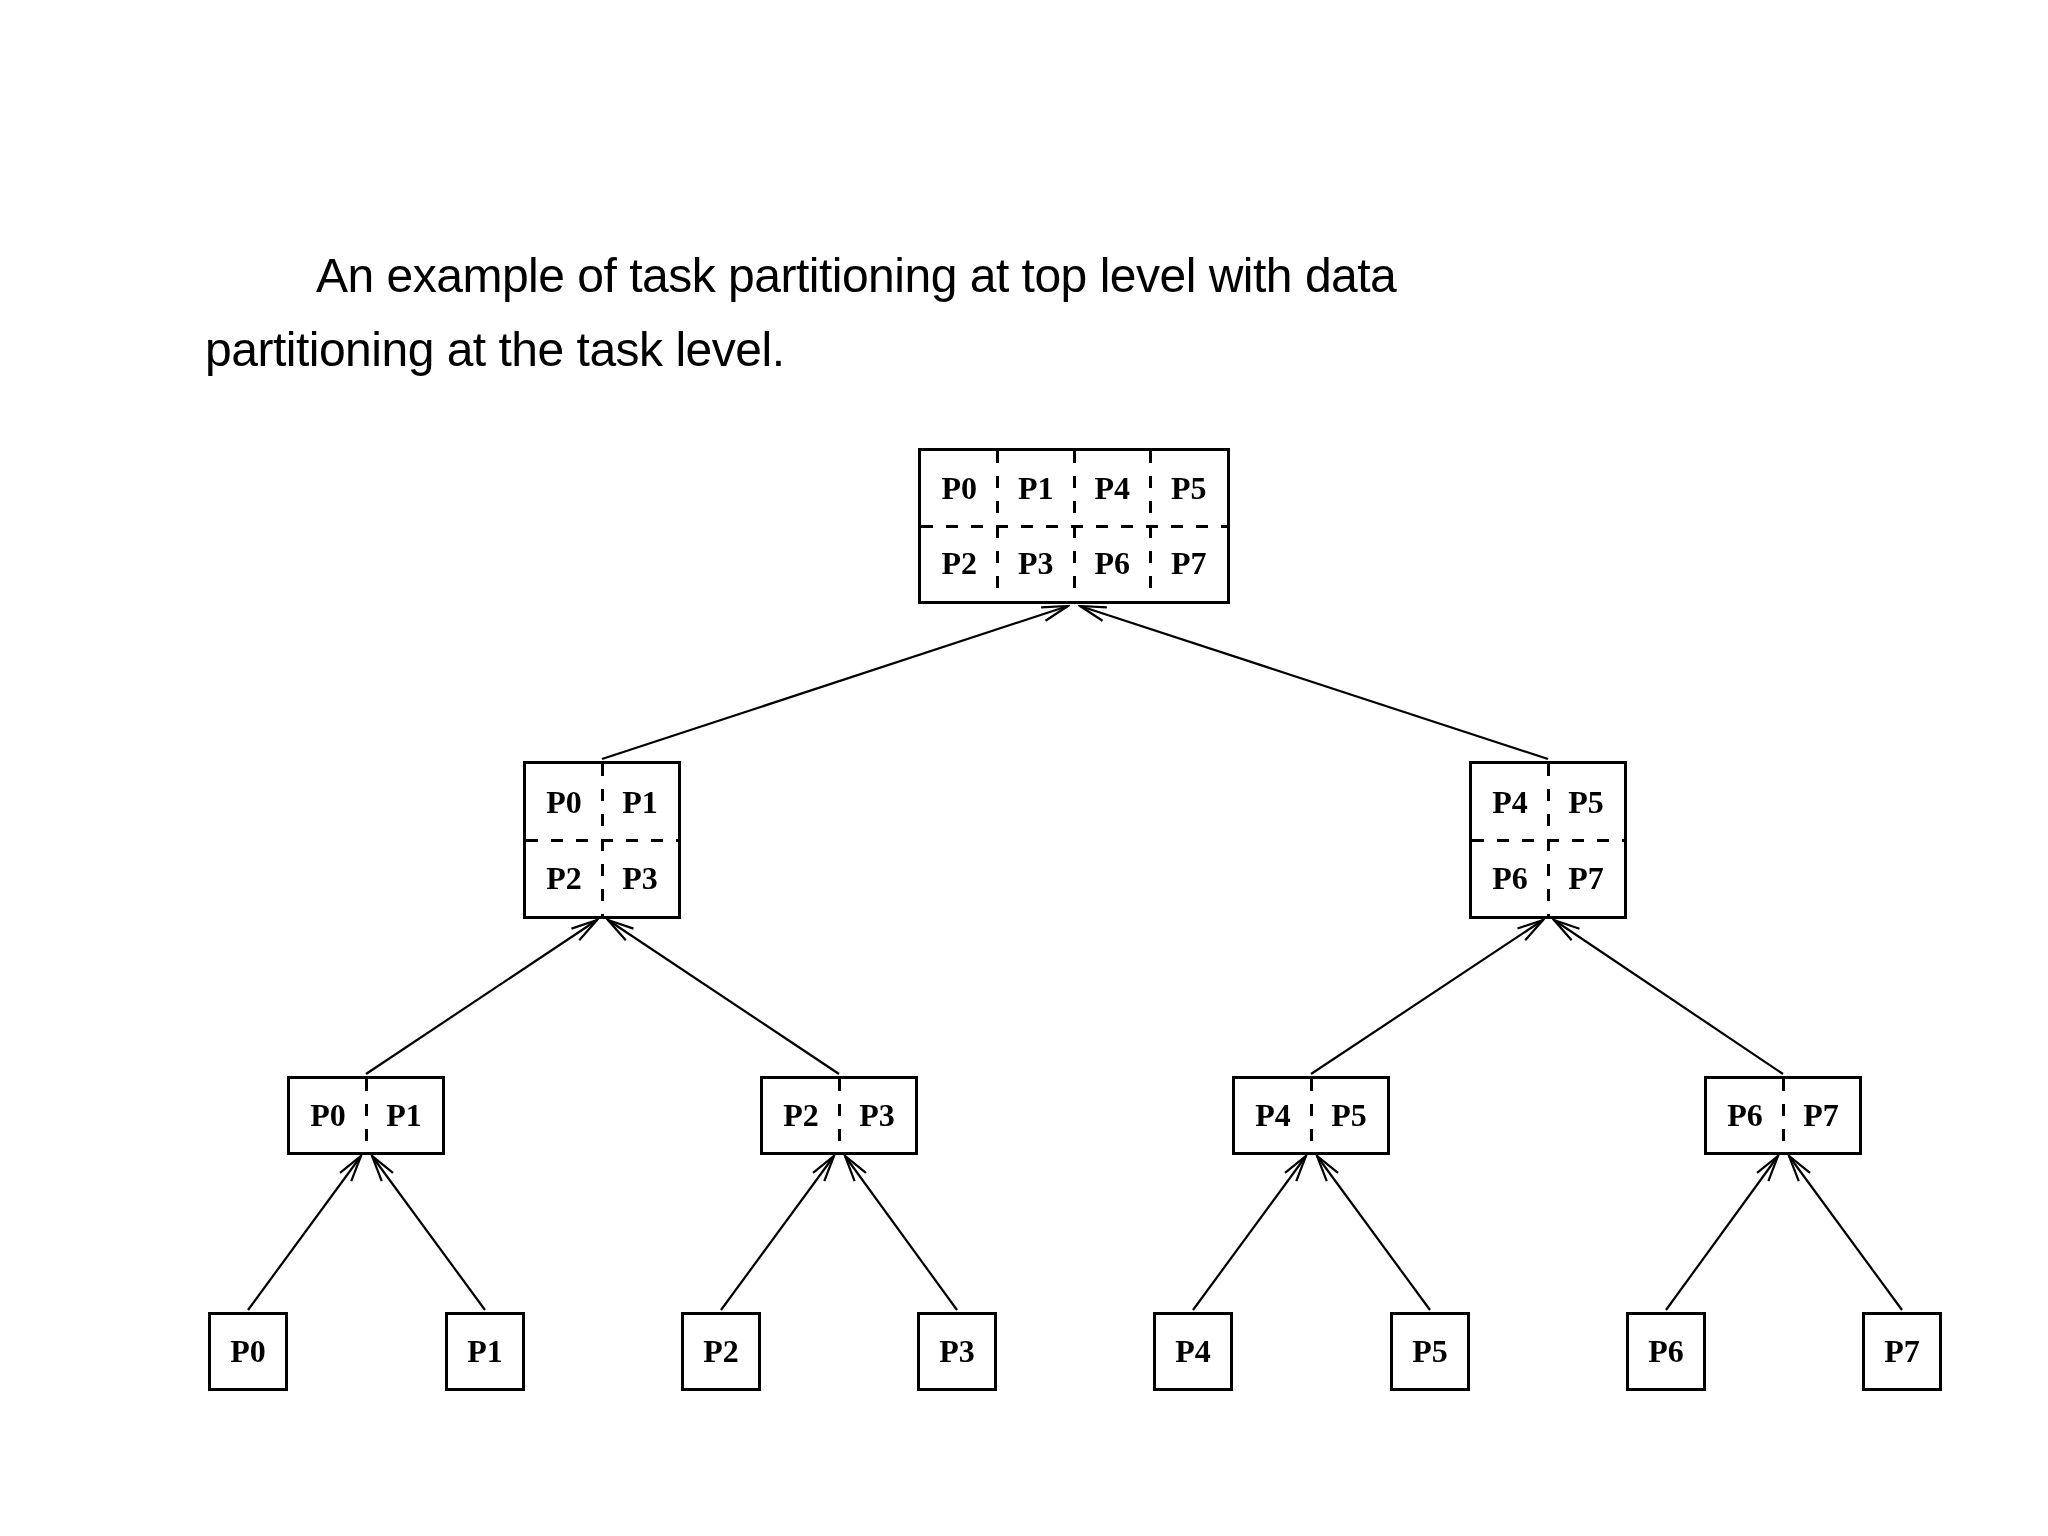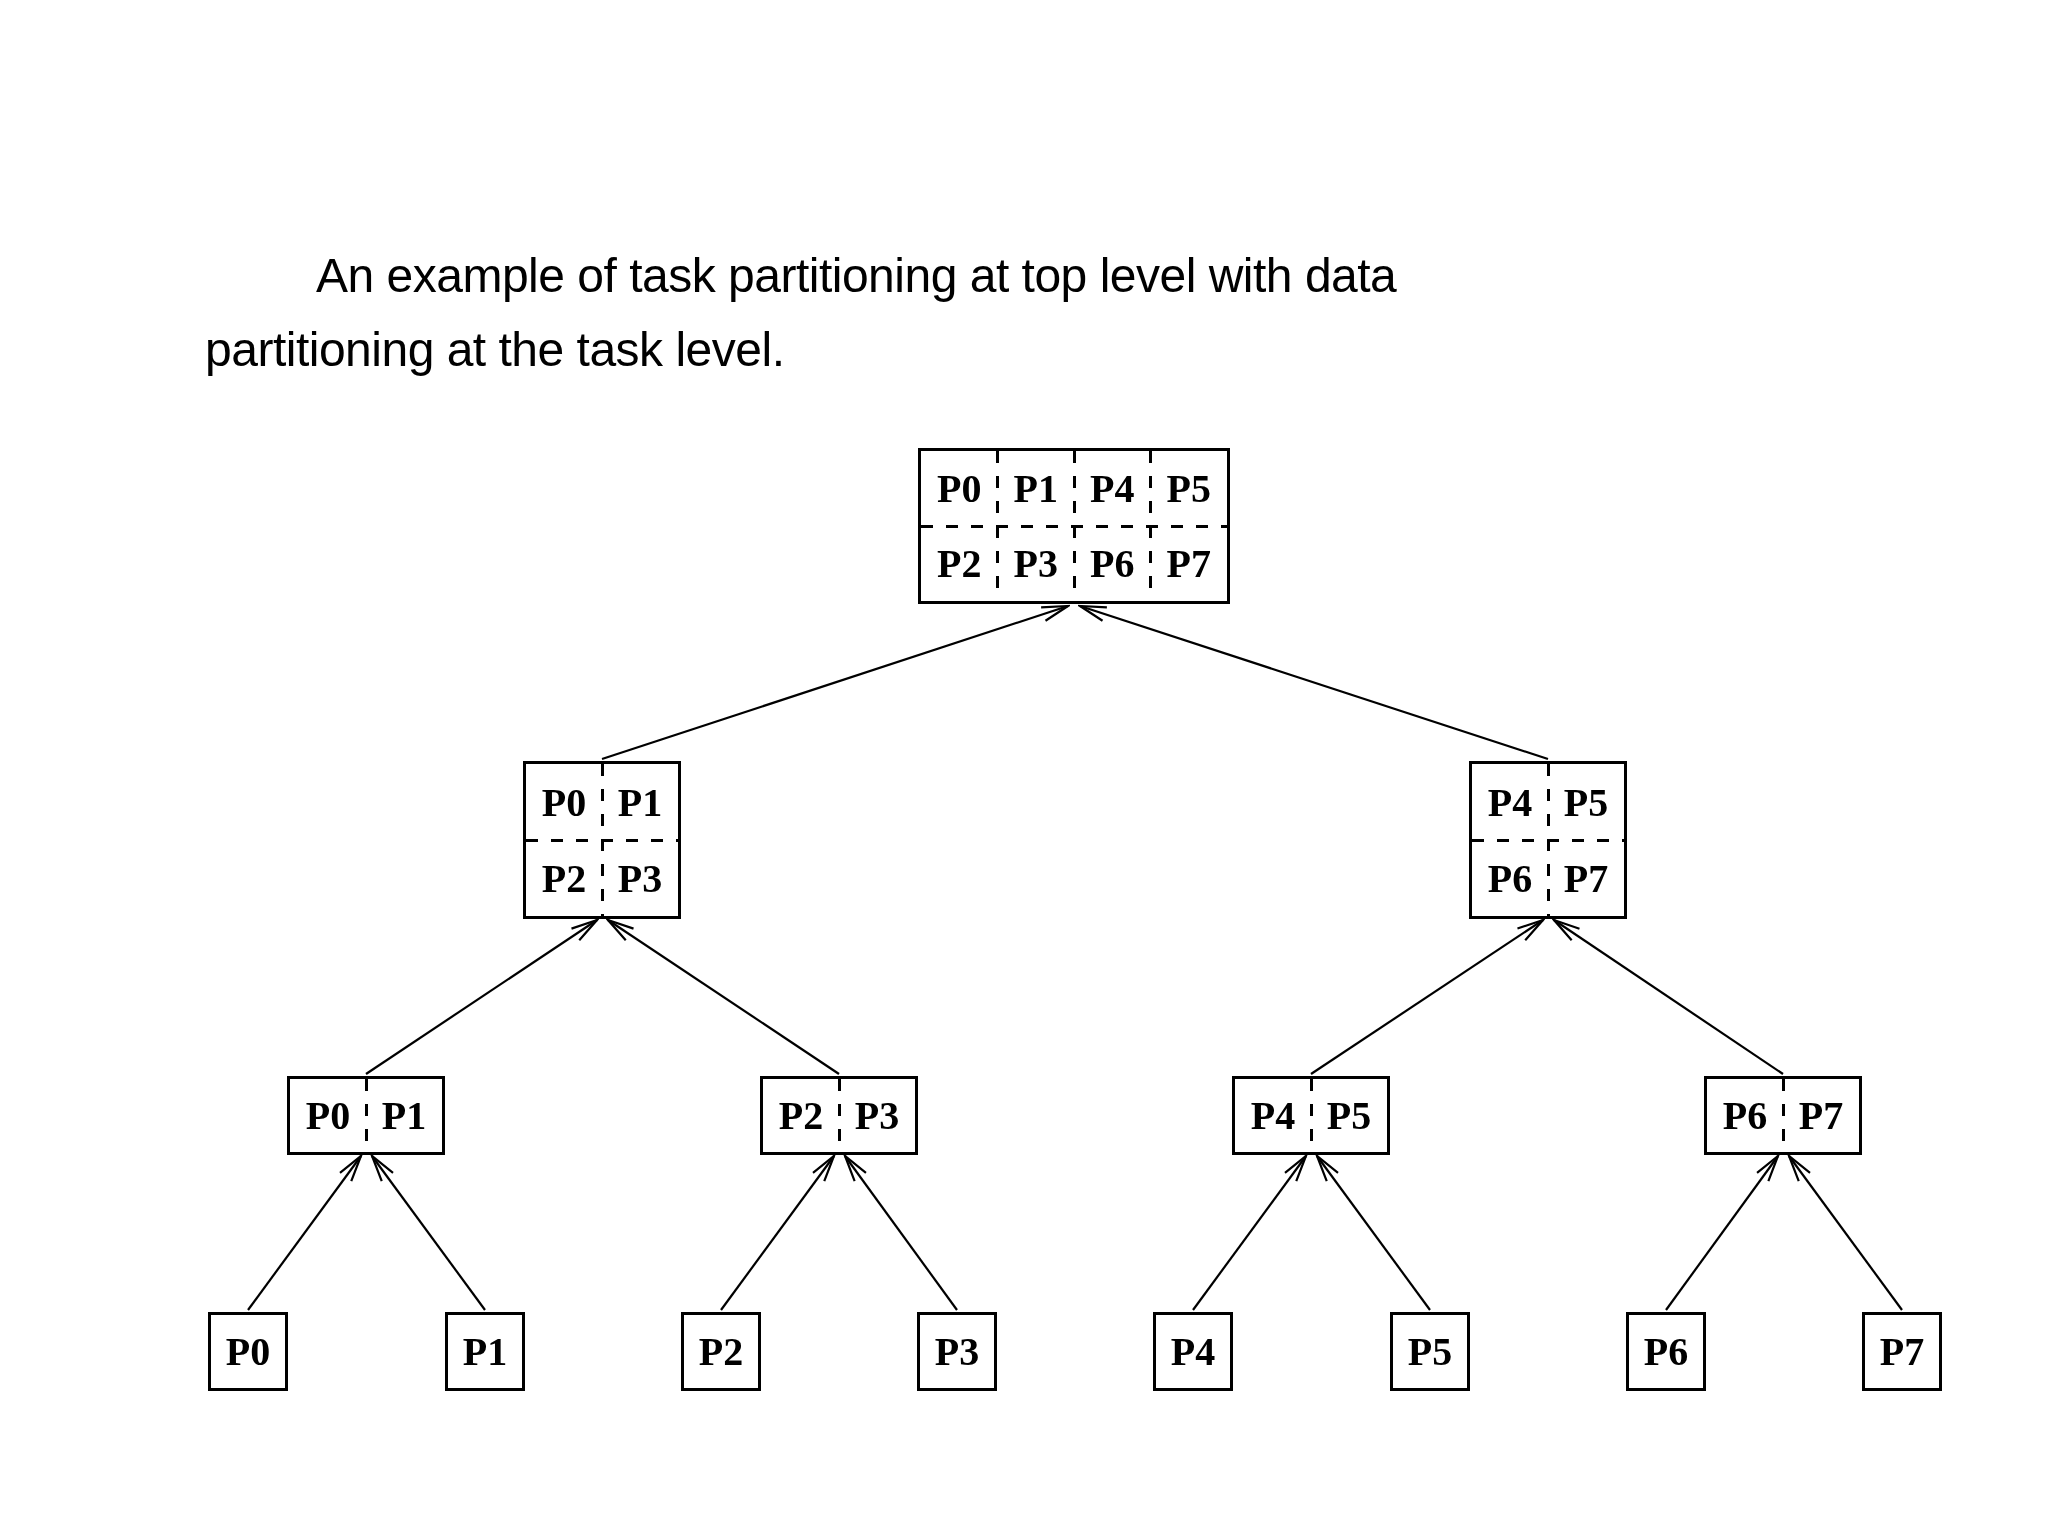--- a/index.html
+++ b/index.html
@@ -51,21 +51,21 @@
   .g4x2 { grid-template-columns: repeat(4, 1fr); grid-template-rows: repeat(2, 1fr); }
   .g2x2 { grid-template-columns: repeat(2, 1fr); grid-template-rows: repeat(2, 1fr); }
   .g2x1 { grid-template-columns: repeat(2, 1fr); grid-template-rows: 1fr; }
   .g1x1 { grid-template-columns: 1fr; grid-template-rows: 1fr; }
   .cell {
     display: flex;
     align-items: center;
     justify-content: center;
     font-family: "Liberation Serif", "DejaVu Serif", serif;
     font-weight: bold;
-    font-size: 40px;
+    font-size: 32px;
     color: #000000;
   }
   .vdiv {
     position: absolute;
     top: 0; bottom: 0;
     width: 3px;
     margin-left: -1.5px;
     background: repeating-linear-gradient(to bottom, #000000 0 12px, transparent 12px 25px);
   }
   .hdiv {

